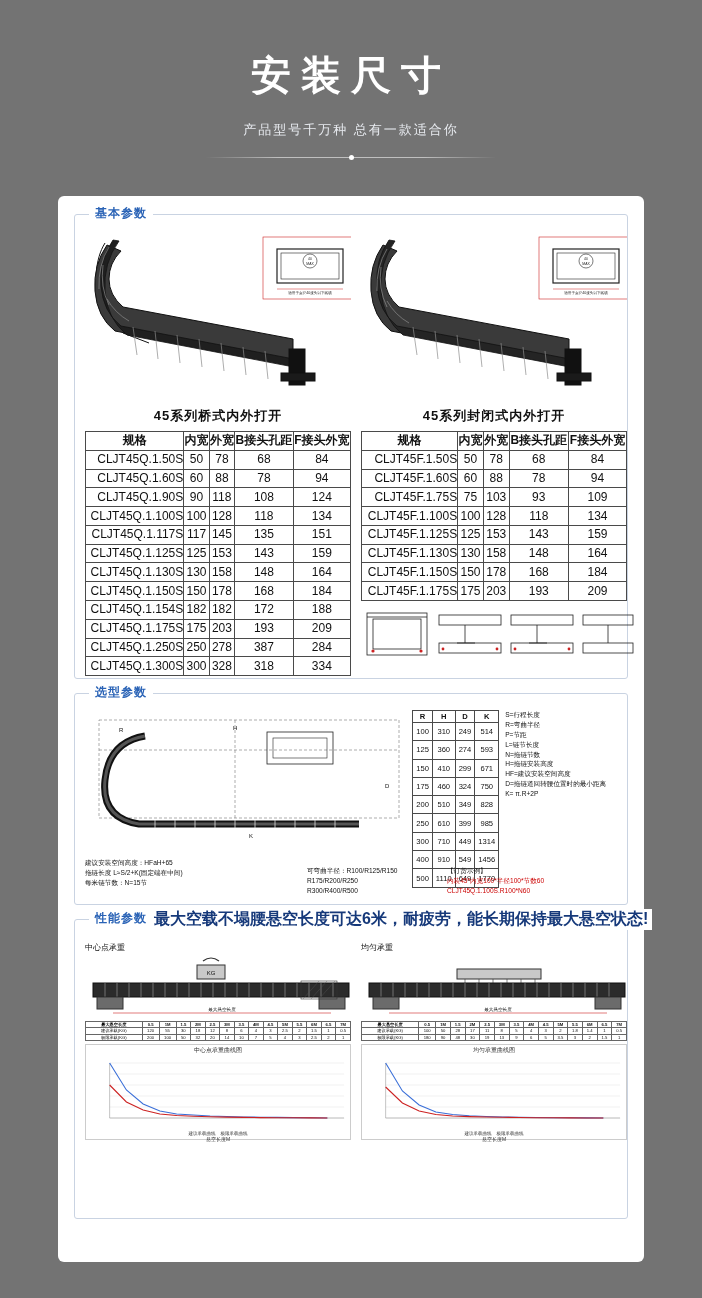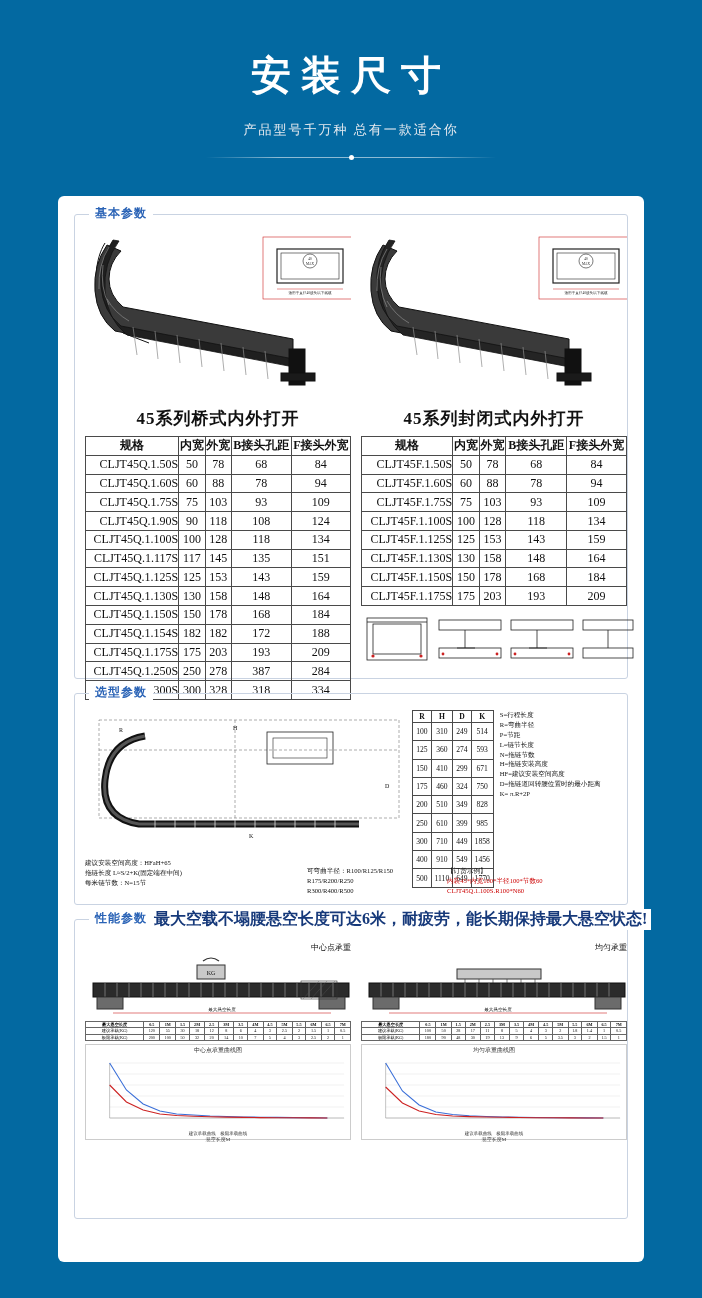--- a/index.html
+++ b/index.html
@@ -4,21 +4,21 @@
 <style>
   * { box-sizing: border-box; }
   html, body { margin:0; padding:0; }
   body {
     width: 702px; height: 1298px;
     background: #253247;
     font-family: "Liberation Sans", sans-serif;
     color: #fff;
     overflow: hidden;
   }
-  .page { position: relative; width: 702px; height: 1298px; background:#0369a1;font-family:Liberation Serif, serif; }
+  .page { position: relative; width: 702px; height: 1298px; background:#737373; }
 
   
   .header { padding-top: 48px; text-align: center; }
   .header h1 {
     margin: 0;
     font-size: 40px;
     letter-spacing: 10px;
     font-weight: bold;
     color: #ffffff;
   }
@@ -72,21 +72,21 @@
 
   
   .two-col { display:flex; gap: 10px; }
   .col { width: 50%; }
   .ill {
     height: 170px;
     position: relative;
     overflow: hidden;
   }
   .model-title {
-    text-align:center; font-size: 17px; font-weight:bold; color:#111;
+    text-align:center; font-size: 13px; font-weight:bold; color:#111;
     margin: 6px 0 6px;
     letter-spacing:1px;
   }
   table.spec {
     width:100%; border-collapse: collapse;
     font-size: 12px; color:#111;
   }
   table.spec th, table.spec td {
     border: 1px solid #4a4a4a;
     text-align:center; padding: 1.4px 0;
@@ -108,21 +108,21 @@
   table.rhd th, table.rhd td {
     border:1px solid #4a4a4a; padding: 1px 3px; text-align:center;
   }
   .legend { font-size: 6.6px; color:#111; line-height: 1.5; }
   .notes { font-size: 6.6px; color:#111; line-height:1.5; margin-top:4px; }
   .notes-red { color:#c00; }
 
   
   .perf-two { display:flex; gap: 10px; }
   .perf-col { width:50%; }
-  .perf-caption { text-align:right; font-size:8px; color:#111; margin-bottom:2px;}
+  .perf-caption { text-align:left; font-size:8px; color:#111; margin-bottom:2px;}
   table.tiny { width:100%; border-collapse:collapse; font-size:4.2px; color:#111;}
   table.tiny th, table.tiny td { border:1px solid #666; text-align:center; padding:0; line-height:1.3;}
   .chart-box { border:1px solid #ccc; background:#fff; position:relative; height: 96px; margin-top:3px;}
   .chart-title { font-size:6px; text-align:center; color:#333; padding-top:1px;}
   .chart-legend { font-size:4.5px; text-align:center; color:#333; }
   .axis-label { font-size:5px; text-align:center;color:#333; }
 </style>
 </head>
 <body>
 
@@ -202,27 +202,20 @@
                   <td>78</td>
                   <td>68</td>
                   <td>84</td>
                 </tr>
               <tr>
                   <td class="mdl">CLJT45Q.1.60S</td>
                   <td>60</td>
                   <td>88</td>
                   <td>78</td>
                   <td>94</td>
-                </tr>
-              <tr>
-                  <td class="mdl">CLJT45Q.1.75S</td>
-                  <td>75</td>
-                  <td>103</td>
-                  <td>93</td>
-                  <td>109</td>
                 </tr>
               <tr>
                   <td class="mdl">CLJT45Q.1.90S</td>
                   <td>90</td>
                   <td>118</td>
                   <td>108</td>
                   <td>124</td>
                 </tr>
               <tr>
                   <td class="mdl">CLJT45Q.1.100S</td>
@@ -513,21 +506,21 @@
               <tr>
                   <td>250</td>
                   <td>610</td>
                   <td>399</td>
                   <td>985</td>
                 </tr>
               <tr>
                   <td>300</td>
                   <td>710</td>
                   <td>449</td>
-                  <td>1858</td>
+                  <td>1314</td>
                 </tr>
               <tr>
                   <td>400</td>
                   <td>910</td>
                   <td>549</td>
                   <td>1456</td>
                 </tr>
               <tr>
                   <td>500</td>
                   <td>1110</td>

